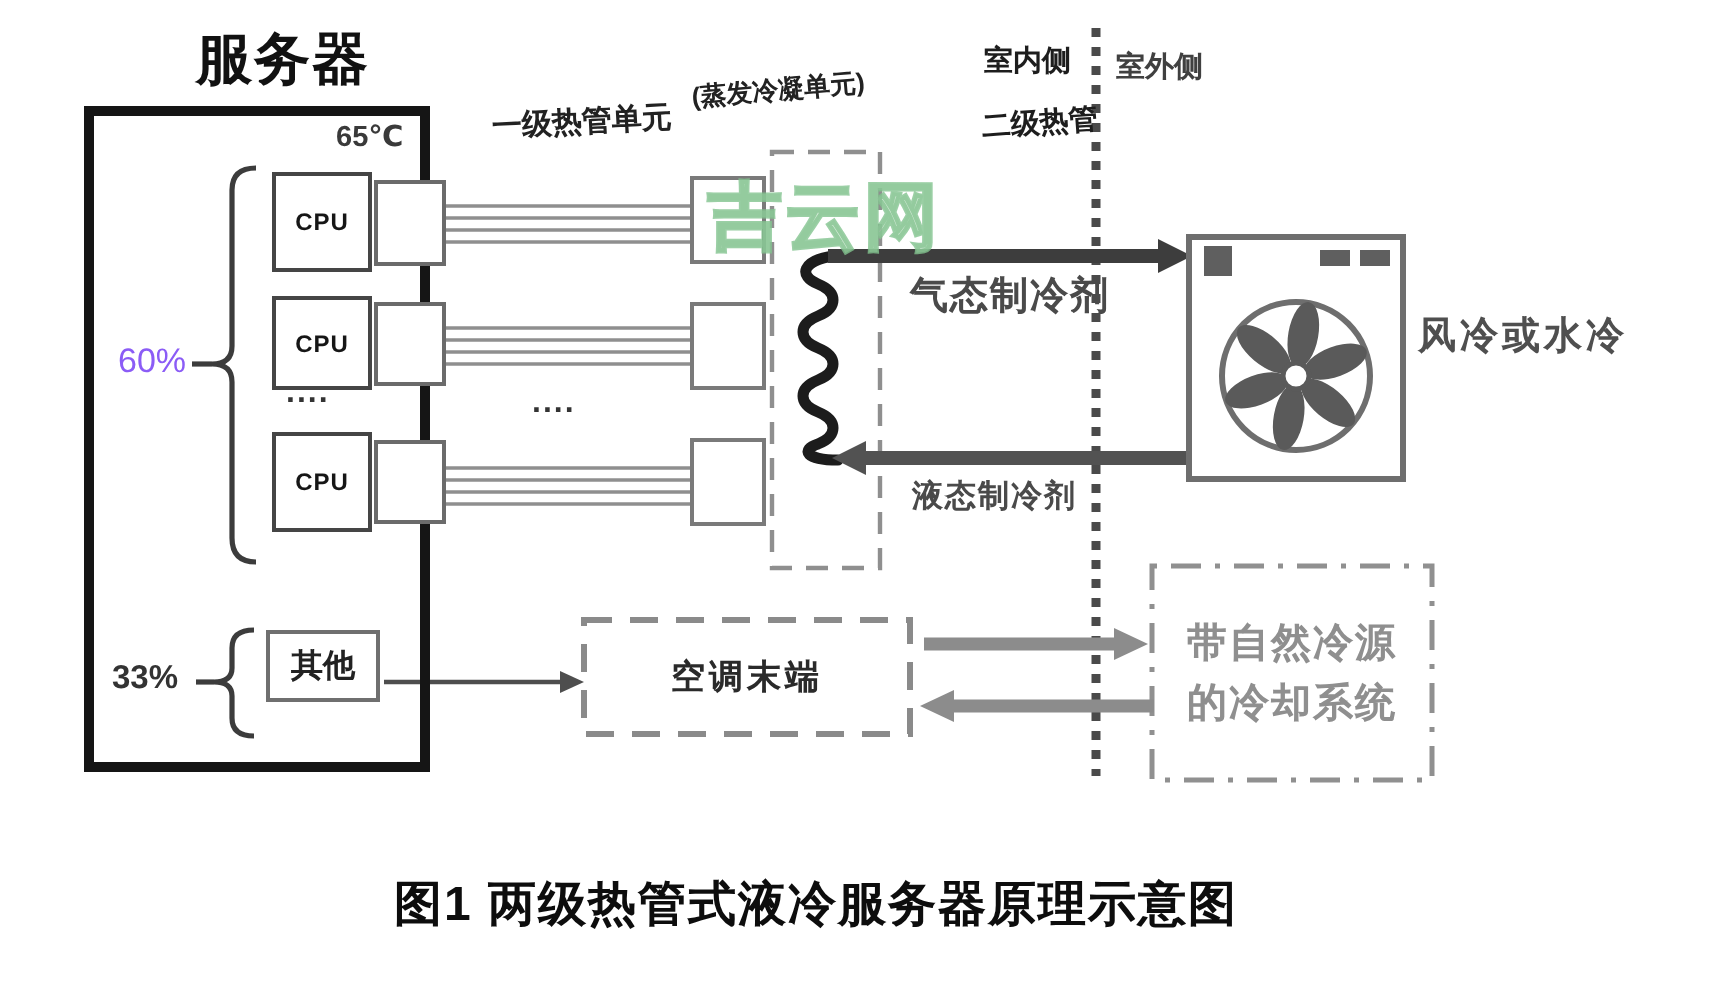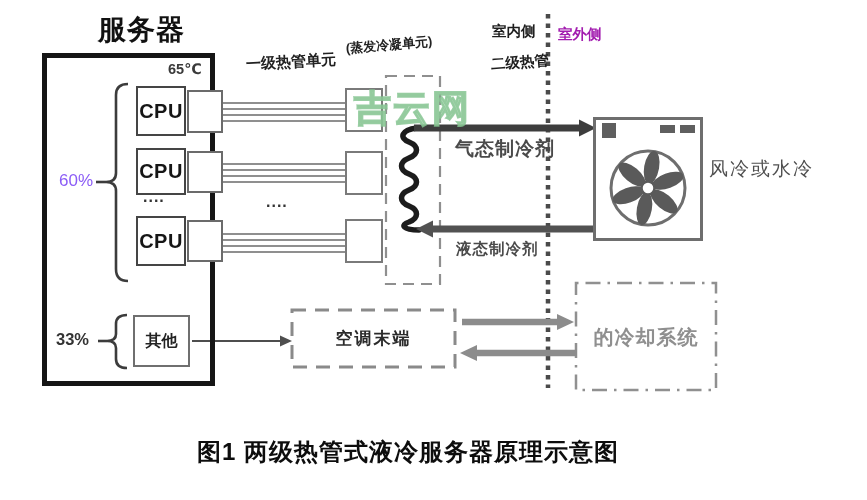--- a/index.html
+++ b/index.html
@@ -3,49 +3,49 @@
 <meta charset="utf-8">
 <style>
   html,body{margin:0;padding:0;background:#ffffff;}
   .canvas{
     position:relative;width:867px;height:500px;background:#ffffff;overflow:hidden;
     font-family:"Liberation Sans","DejaVu Sans",sans-serif;color:#222;
   }
   .overlay{position:absolute;left:0;top:0;z-index:1;}
   .box{position:absolute;box-sizing:border-box;background:#ffffff;z-index:2;display:flex;align-items:center;justify-content:center;}
   .server-box{left:42px;top:53px;width:173px;height:333px;border:5px solid #151515;background:transparent;z-index:2;position:absolute;box-sizing:border-box;}
-  .cpu-box{border:2.5px solid #454545;font-size:20px;font-weight:bold;color:#161616;letter-spacing:.5px;}
+  .cpu-box{border:2.5px solid #454545;font-size:12px;font-weight:bold;color:#161616;letter-spacing:.5px;}
   .cpu-1{left:136px;top:86px;width:50px;height:50px;}
   .cpu-2{left:136px;top:148px;width:50px;height:47px;}
   .cpu-3{left:136px;top:216px;width:50px;height:50px;}
   .plate{border:2px solid #6b6b6b;}
   .plate-1{left:187px;top:90px;width:36px;height:43px;}
   .plate-2{left:187px;top:151px;width:36px;height:42px;}
   .plate-3{left:187px;top:220px;width:36px;height:42px;}
   .cond{border:2.5px solid #7a7a7a;}
   .cond-1{left:345px;top:88px;width:38px;height:44px;}
   .cond-2{left:345px;top:151px;width:38px;height:44px;}
   .cond-3{left:345px;top:219px;width:38px;height:44px;}
-  .other-box{left:133px;top:315px;width:57px;height:52px;border:2.5px solid #6f6f6f;font-size:16px;font-weight:bold;color:#222;}
+  .other-box{left:133px;top:315px;width:57px;height:36px;border:2.5px solid #6f6f6f;font-size:16px;font-weight:bold;color:#222;}
   .fan-box{left:593px;top:117px;width:110px;height:124px;border:3px solid #6e6e6e;}
   .lbl{position:absolute;z-index:2;white-space:nowrap;line-height:1.15;}
   .t-server{left:98px;top:14px;font-size:28px;font-weight:bold;color:#111;letter-spacing:1px;}
   .t-temp{left:145px;top:61px;font-size:14.5px;font-weight:600;color:#3a3a3a;margin-left:23px;}
   .t-60{left:59px;top:171px;font-size:17px;font-weight:400;color:#8b5cf6;}
   .t-40{left:56px;top:330px;font-size:16.5px;font-weight:600;color:#333;}
   .t-dots-server{left:143px;top:188px;font-size:16px;font-weight:bold;color:#333;letter-spacing:1px;}
   .t-dots-mid{left:266px;top:193px;font-size:16px;font-weight:bold;color:#333;letter-spacing:1px;}
   .t-primary{left:246px;top:55px;font-size:15px;font-weight:bold;color:#222;transform:rotate(-3deg);transform-origin:left center;}
   .t-evap{left:346px;top:42px;font-size:13px;font-weight:bold;color:#222;transform:rotate(-5deg);transform-origin:left center;}
   .t-indoor{left:492px;top:23px;font-size:14.5px;font-weight:bold;color:#1d1d1d;}
-  .t-outdoor{left:558px;top:26px;font-size:14.5px;font-weight:bold;color:#a21caf;}
+  .t-outdoor{left:558px;top:26px;font-size:14.5px;font-weight:bold;color:#404040;}
   .t-secondary{left:491px;top:56px;font-size:14.5px;font-weight:bold;color:#1d1d1d;transform:rotate(-4deg);transform-origin:left center;}
   .t-gas{left:455px;top:138px;font-size:19px;font-weight:600;color:#4a4a4a;letter-spacing:1px;}
   .t-liquid{left:456px;top:240px;font-size:15.5px;font-weight:600;color:#4a4a4a;letter-spacing:1px;}
-  .t-cooling{left:709px;top:158px;font-size:19px;font-weight:400;color:#4f4f4f;letter-spacing:2px;}
+  .t-cooling{left:709px;top:158px;font-size:19px;font-weight:700;color:#4f4f4f;letter-spacing:2px;}
   .ac-label{left:292px;top:310px;width:163px;height:57px;position:absolute;z-index:2;display:flex;align-items:center;justify-content:center;font-size:17px;font-weight:bold;color:#2a2a2a;letter-spacing:2px;}
   .nat-label{left:576px;top:283px;width:140px;height:107px;position:absolute;z-index:2;display:flex;flex-direction:column;align-items:center;justify-content:center;font-size:20px;font-weight:600;color:#8f8f8f;line-height:30px;letter-spacing:1px;}
   .caption{position:absolute;left:0;top:436px;width:816px;text-align:center;font-size:24px;font-weight:bold;color:#0d0d0d;z-index:2;letter-spacing:1px;}
   .watermark{
     position:absolute;left:354px;top:84px;z-index:3;font-size:37px;font-weight:bold;letter-spacing:2px;
     color:rgba(186,221,192,0.55);-webkit-text-stroke:1.5px rgba(130,195,142,0.8);
   }
 </style>
 </head>
 <body>
@@ -171,19 +171,20 @@
   <div class="lbl t-indoor">室内侧</div>
   <div class="lbl t-outdoor">室外侧</div>
   <div class="lbl t-secondary">二级热管</div>
   <div class="lbl t-gas">气态制冷剂</div>
   <div class="lbl t-liquid">液态制冷剂</div>
   <div class="lbl t-cooling">风冷或水冷</div>
 
   <div class="ac-label">空调末端</div>
 
   <div class="nat-label">
+    <span>带自然冷源</span>
     <span>的冷却系统</span>
   </div>
 
   <div class="caption">图1 两级热管式液冷服务器原理示意图</div>
 
   <div class="watermark">吉云网</div>
 </div>
 
 </body></html>

